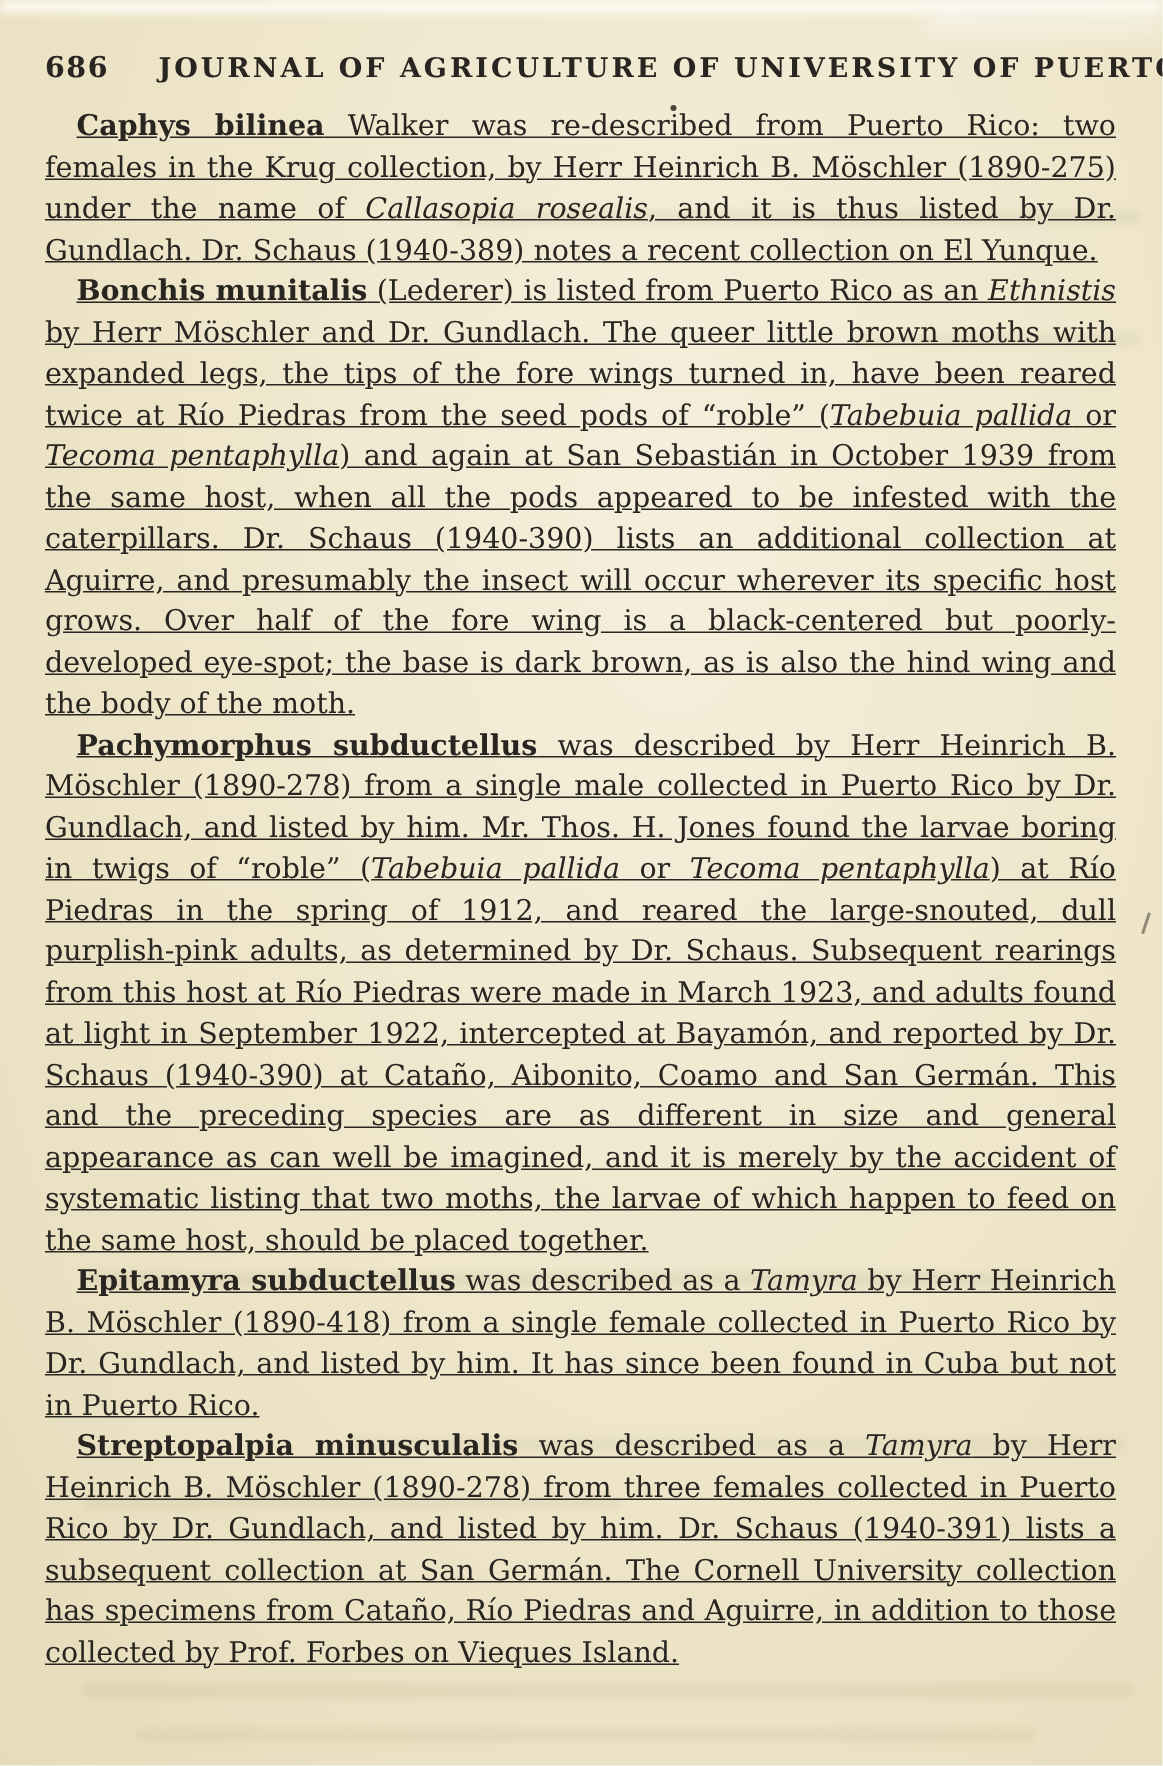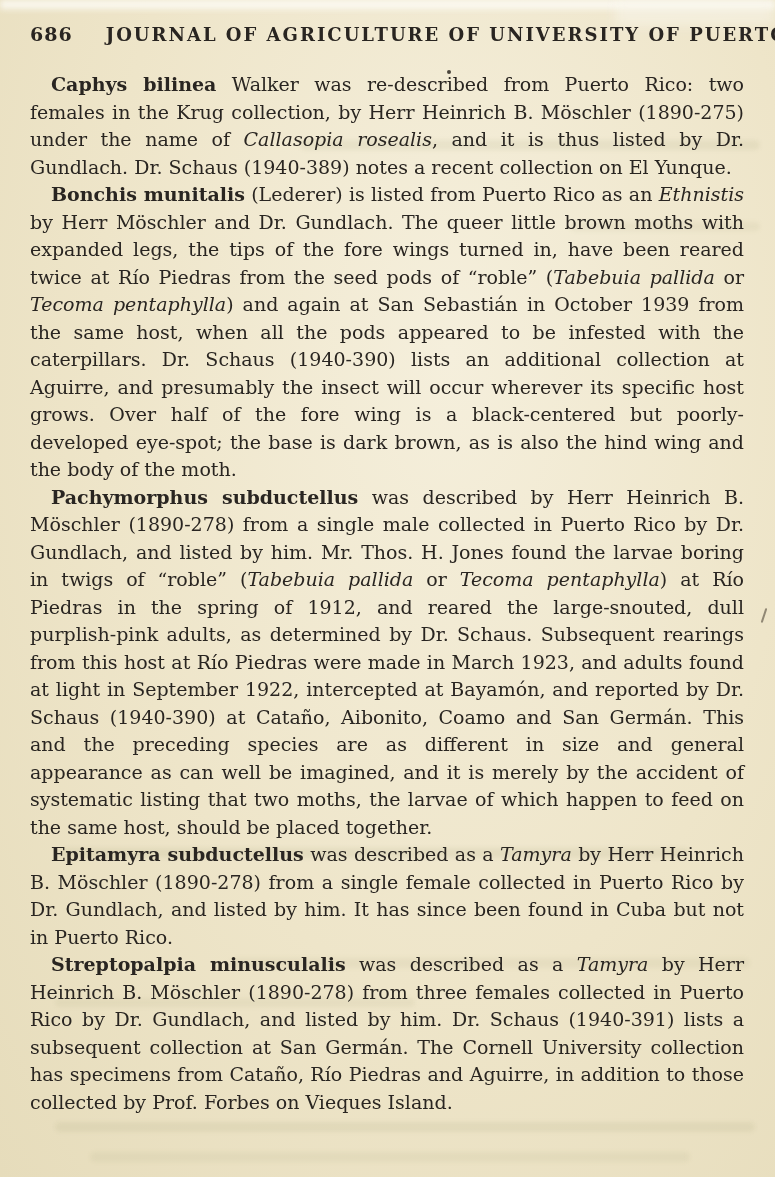--- a/index.html
+++ b/index.html
@@ -22,38 +22,38 @@
     filter: blur(3px);
   }
   .edge-top-right {
     position: absolute; top: 0; right: 0; width: 160px; height: 26px;
     background: rgba(250, 248, 240, 0.5);
     filter: blur(6px);
   }
 
   .page-header {
     position: absolute;
-    top: 23px; left: 30px; right: 24px;
+    top: 34px; left: 30px; right: 24px;
     display: flex;
     align-items: baseline;
     font-weight: bold;
     white-space: nowrap;
   }
   .page-number { font-size: 19px; letter-spacing: 1px; }
   .journal-title { font-size: 18px; letter-spacing: 2px; margin-left: 33px; }
 
   .body-text {
     position: absolute;
     top: 71px; left: 30px; width: 714px;
     font-size: 19px;
     line-height: 27.5px;
     text-align: justify;
   }
   p.para { margin: 0; }
-  p.para.indent { text-indent: 21px; }
+  p.para.indent { text-indent: 21px; text-decoration: underline; }
   .bold { font-weight: bold; }
   .italic { font-style: italic; }
 
   
   .ghost {
     position: absolute;
     background: rgba(150, 150, 108, 0.16);
     border-radius: 5px;
     filter: blur(2px);
     pointer-events: none;
@@ -92,17 +92,17 @@
 
   <header class="page-header">
     <span class="page-number">686</span>
     <span class="journal-title">JOURNAL OF AGRICULTURE OF UNIVERSITY OF PUERTO RICO</span>
   </header>
 
   <main class="body-text">
       <p class="para indent"><span class="bold">Caphys bilinea</span><span class="plain"> Walker was re-described from Puerto Rico: two females in the Krug collection, by Herr Heinrich B. Möschler (1890-275) under the name of </span><span class="italic">Callasopia rosealis</span><span class="plain">, and it is thus listed by Dr. Gundlach. Dr. Schaus (1940-389) notes a recent collection on El Yunque.</span></p>
       <p class="para indent"><span class="bold">Bonchis munitalis</span><span class="plain"> (Lederer) is listed from Puerto Rico as an </span><span class="italic">Ethnistis</span><span class="plain"> by Herr Möschler and Dr. Gundlach.  The queer little brown moths with expanded legs, the tips of the fore wings turned in, have been reared twice at Río Piedras from the seed pods of “roble” (</span><span class="italic">Tabebuia pallida</span><span class="plain"> or </span><span class="italic">Tecoma pentaphylla</span><span class="plain">) and again at San Sebastián in October 1939 from the same host, when all the pods appeared to be infested with the caterpillars.  Dr. Schaus (1940-390) lists an additional collection at Aguirre, and presumably the insect will occur wherever its specific host grows.  Over half of the fore wing is a black-centered but poorly-developed eye-spot; the base is dark brown, as is also the hind wing and the body of the moth.</span></p>
       <p class="para indent"><span class="bold">Pachymorphus subductellus</span><span class="plain"> was described by Herr Heinrich B. Möschler (1890-278) from a single male collected in Puerto Rico by Dr. Gundlach, and listed by him.  Mr. Thos. H. Jones found the larvae boring in twigs of “roble” (</span><span class="italic">Tabebuia pallida</span><span class="plain"> or </span><span class="italic">Tecoma pentaphylla</span><span class="plain">) at Río Piedras in the spring of 1912, and reared the large-snouted, dull purplish-pink adults, as determined by Dr. Schaus.  Subsequent rearings from this host at Río Piedras were made in March 1923, and adults found at light in September 1922, intercepted at Bayamón, and reported by Dr. Schaus (1940-390) at Cataño, Aibonito, Coamo and San Germán.  This and the preceding species are as different in size and general appearance as can well be imagined, and it is merely by the accident of systematic listing that two moths, the larvae of which happen to feed on the same host, should be placed together.</span></p>
-      <p class="para indent"><span class="bold">Epitamyra subductellus</span><span class="plain"> was described as a </span><span class="italic">Tamyra</span><span class="plain"> by Herr Heinrich B. Möschler (1890-278) from a single female collected in Puerto Rico by Dr. Gundlach, and listed by him.  It has since been found in Cuba but not in Puerto Rico.</span></p>
+      <p class="para indent"><span class="bold">Epitamyra subductellus</span><span class="plain"> was described as a </span><span class="italic">Tamyra</span><span class="plain"> by Herr Heinrich B. Möschler (1890-418) from a single female collected in Puerto Rico by Dr. Gundlach, and listed by him.  It has since been found in Cuba but not in Puerto Rico.</span></p>
       <p class="para indent"><span class="bold">Streptopalpia minusculalis</span><span class="plain"> was described as a </span><span class="italic">Tamyra</span><span class="plain"> by Herr Heinrich B. Möschler (1890-278) from three females collected in Puerto Rico by Dr. Gundlach, and listed by him.  Dr. Schaus (1940-391) lists a subsequent collection at San Germán.  The Cornell University collection has specimens from Cataño, Río Piedras and Aguirre, in addition to those collected by Prof. Forbes on Vieques Island.</span></p>
     </main>
 
 </div>
 
 </body></html>

